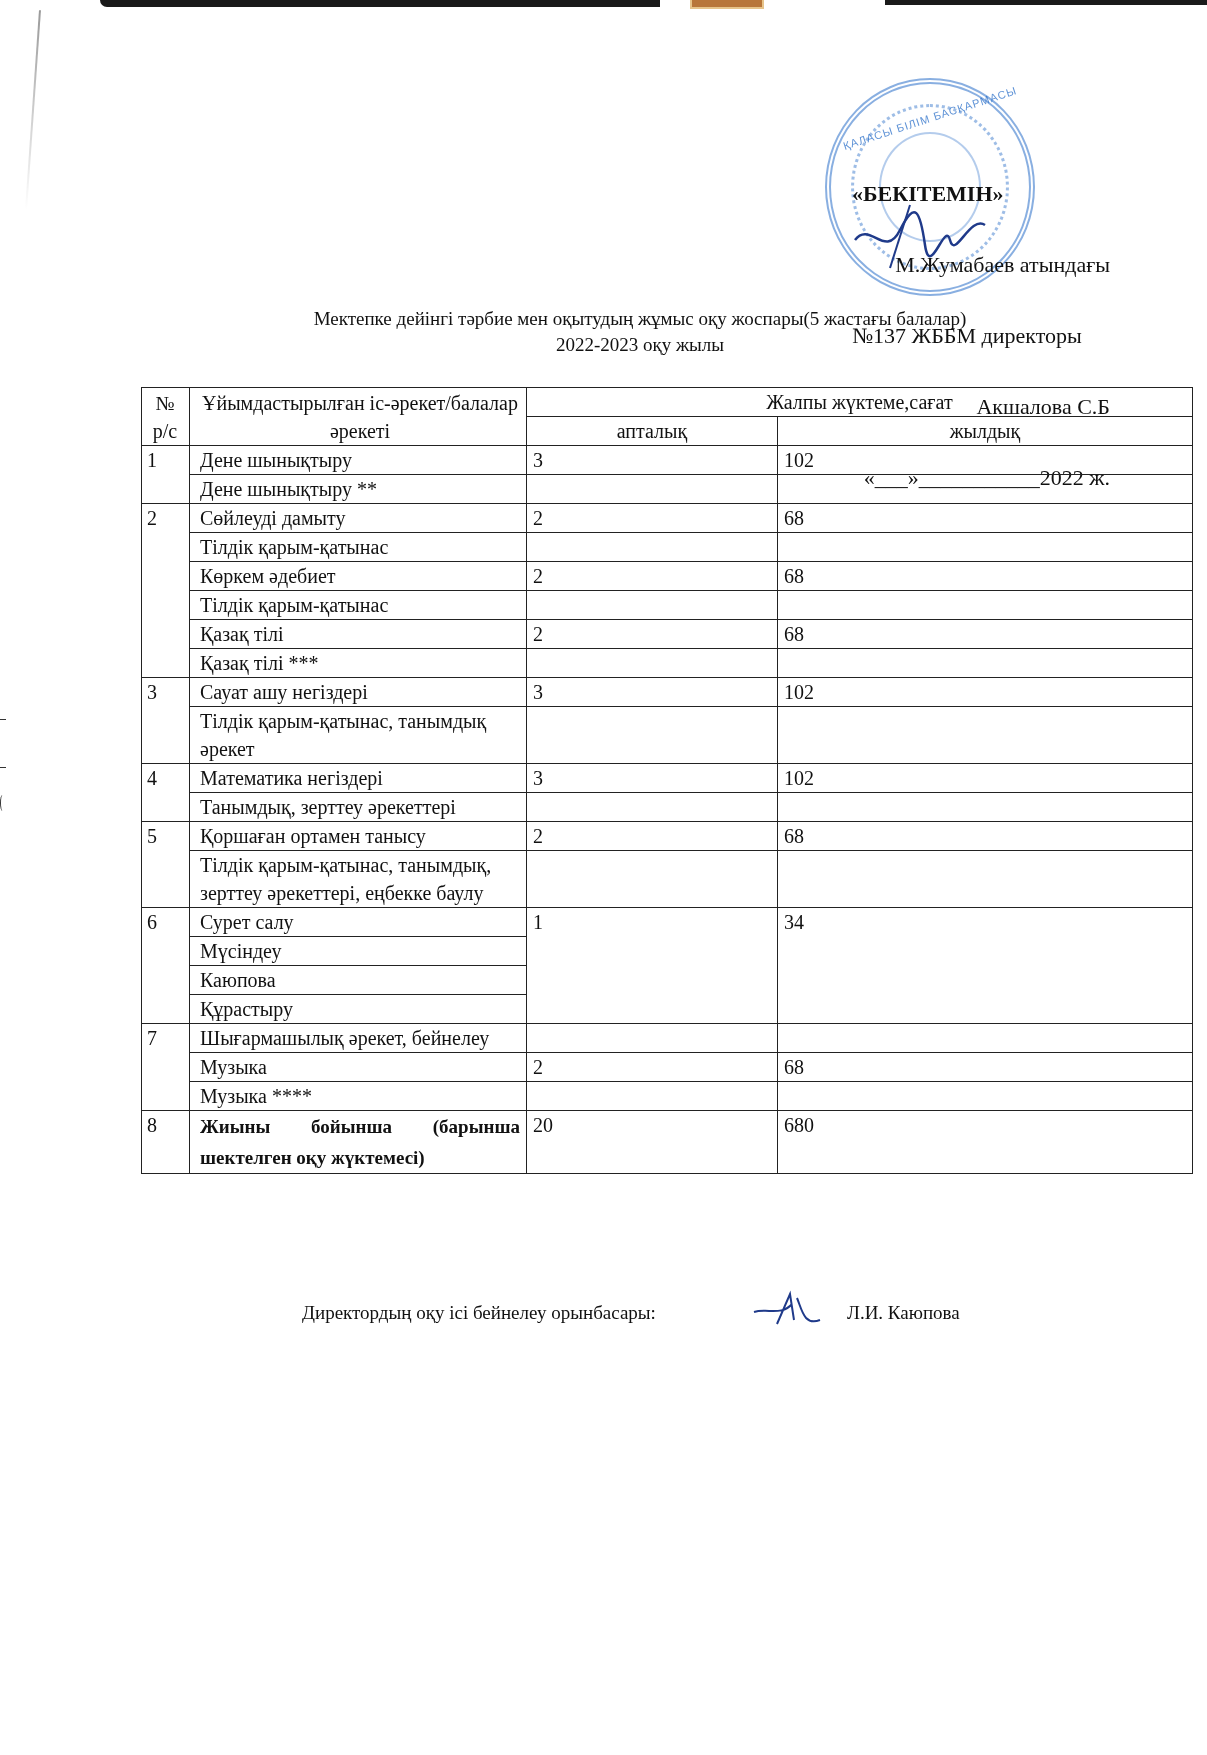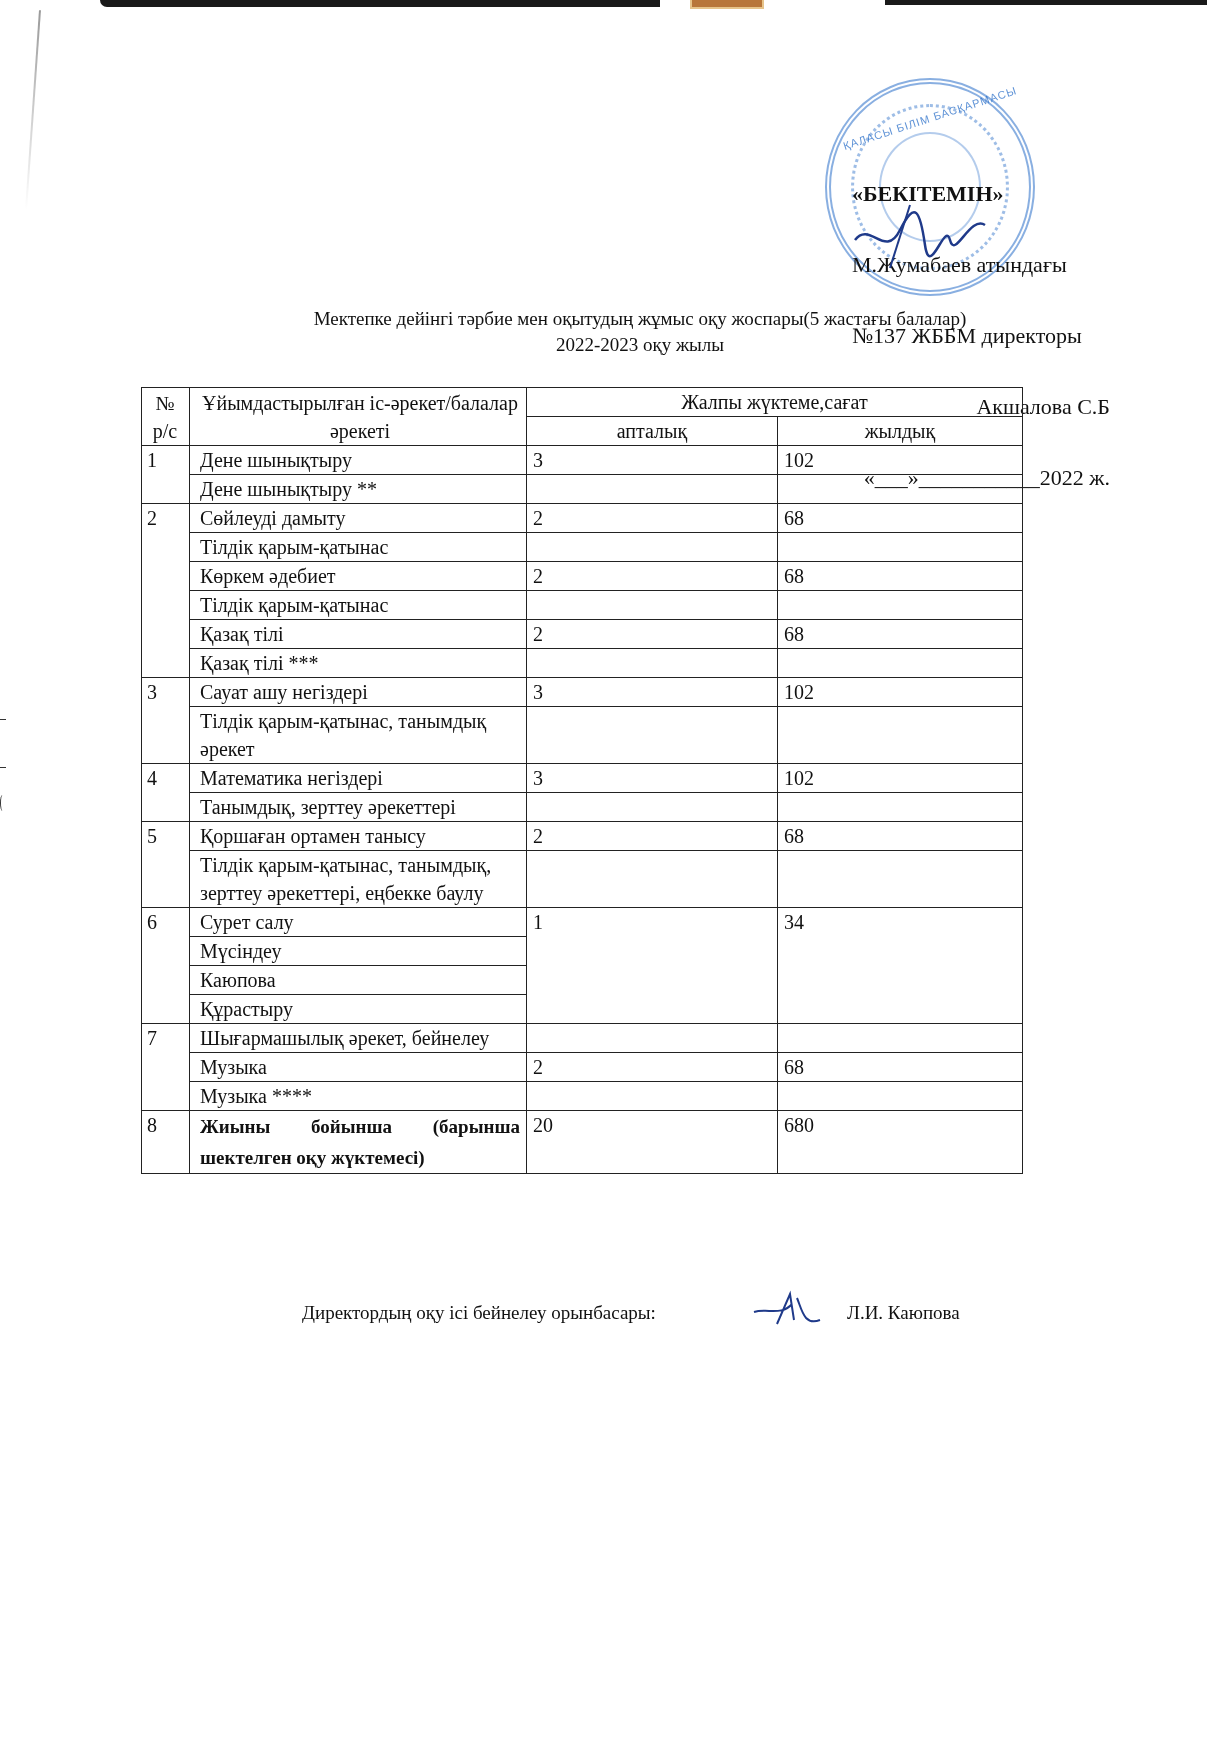--- a/index.html
+++ b/index.html
@@ -25,21 +25,21 @@
 
   .approve { position: absolute; left: 852px; top: 136px; font-size: 22px; line-height: 27px; text-align: right; width: 258px; }
   .approve .title { font-weight: bold; text-align: left; padding-left: 0; }
   .approve .line { display: block; margin-top: 44px; }
   .approve .l1 { text-align: left; padding-left: 0; }
   .approve .l2 { text-align: left; padding-left: 0; }
   .sig-main { position: absolute; left: 850px; top: 200px; width: 140px; height: 70px; }
 
   .doc-title { position: absolute; left: 200px; top: 306px; width: 880px; text-align: center; font-size: 19px; line-height: 26px; }
 
-  table.plan { position: absolute; left: 141px; top: 387px; width: 882px; border-collapse: collapse; font-size: 20px; }
+  table.plan { position: absolute; left: 141px; top: 387px; width: 1052px; border-collapse: collapse; font-size: 20px; }
   table.plan td { border: 1.5px solid #222; padding: 0 6px; line-height: 28px; vertical-align: top; height: 28px; }
   table.plan .hdr td { text-align: center; vertical-align: middle; }
   table.plan td.num { width: 36px; padding-left: 5px; }
   table.plan td.act { width: 320px; padding-left: 10px; }
   table.plan td.wk { width: 238px; margin-left: 28px; }
   table.plan td.yr { }
   table.plan td.just { text-align: justify; text-align-last: left; margin-top: 32px; }
   table.plan .bold { font-weight: bold; font-size: 19px; line-height: 31px; }
 
   .footer { position: absolute; left: 302px; top: 1302px; width: 700px; font-size: 19px; }
@@ -61,21 +61,21 @@
     <span style="top:52px"></span>
     <span style="top:80px;height:16px;width:4px;border-radius:50%;background:none;border-left:1px solid #333;"></span>
 </div>
 
 <div class="stamp">
   <div class="stamp-text">ҚАЛАСЫ БІЛІМ БАСҚАРМАСЫ</div>
 </div>
 
 <div class="approve">
   <span class="line title">«БЕКІТЕМІН»</span>
-  <span class="line l1" style="">М.Жумабаев атындағы</span>
+  <span class="line l1" style="text-align:right">М.Жумабаев атындағы</span>
   <span class="line l2" style="text-align:left">№137 ЖББМ директоры</span>
   <span class="line">Акшалова С.Б</span>
   <span class="line">«___»___________2022 ж.</span>
 </div>
 <svg class="sig-main" viewBox="0 0 140 70">
   <path d="M5 40 C20 20, 35 60, 50 30 S70 10, 75 45 S95 20, 100 40 S120 15, 135 25" fill="none" stroke="#1f3a8a" stroke-width="2.5"></path>
   <path d="M60 5 L40 68" fill="none" stroke="#1f3a8a" stroke-width="2"></path>
 </svg>
 
 <div class="doc-title">

